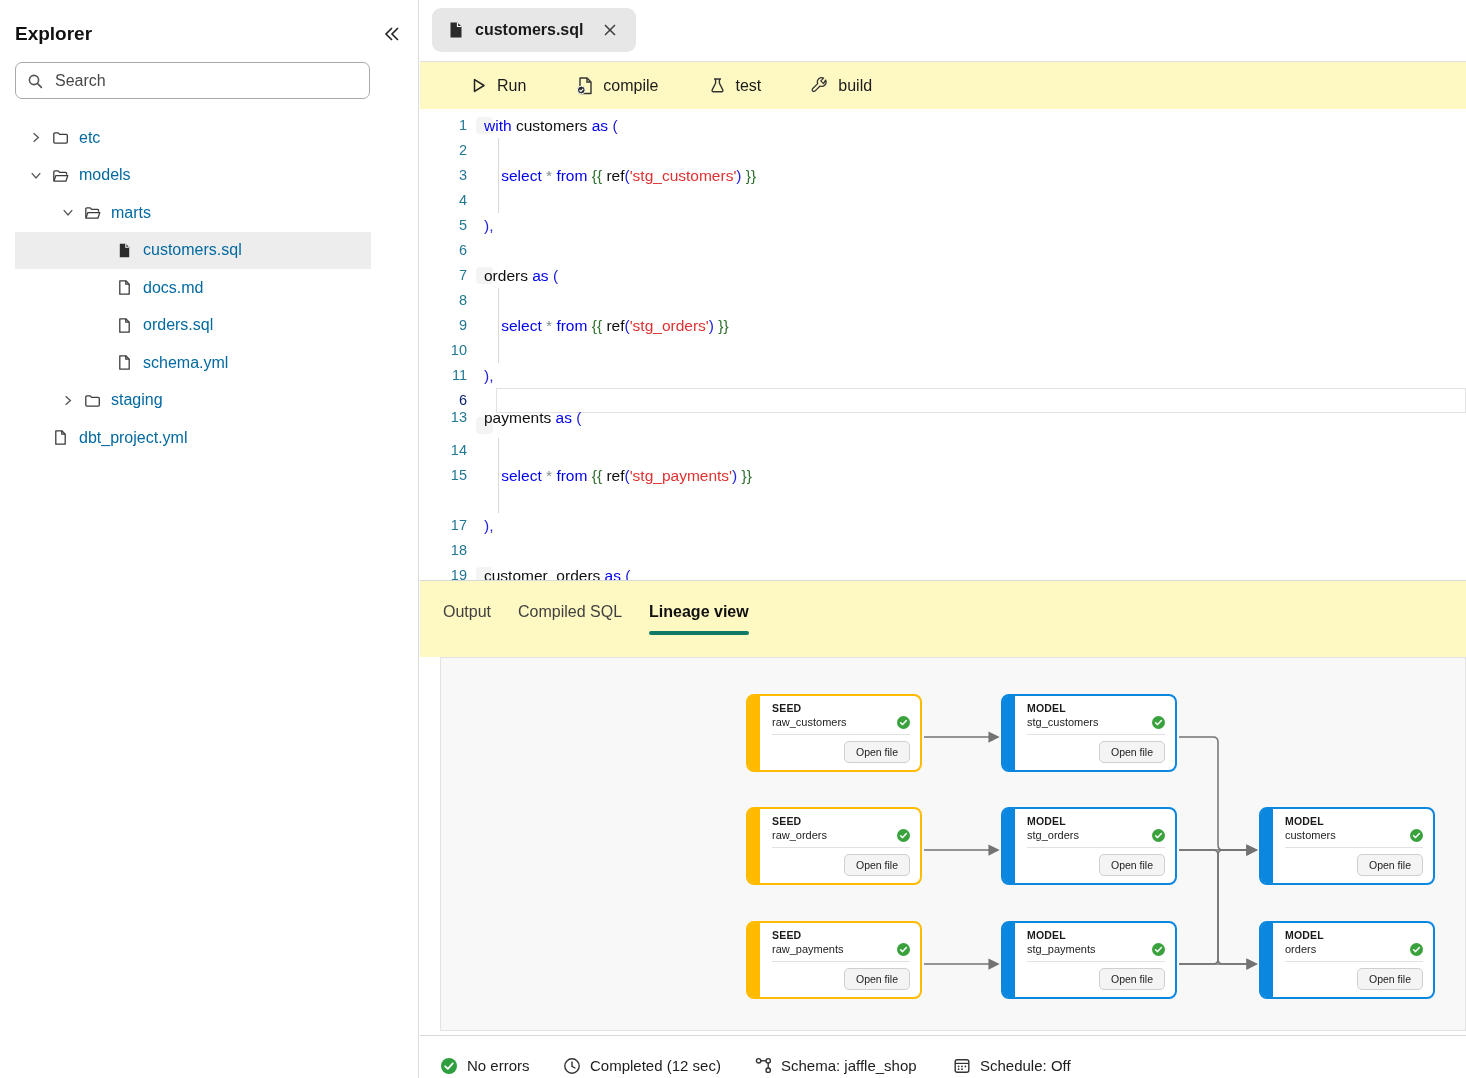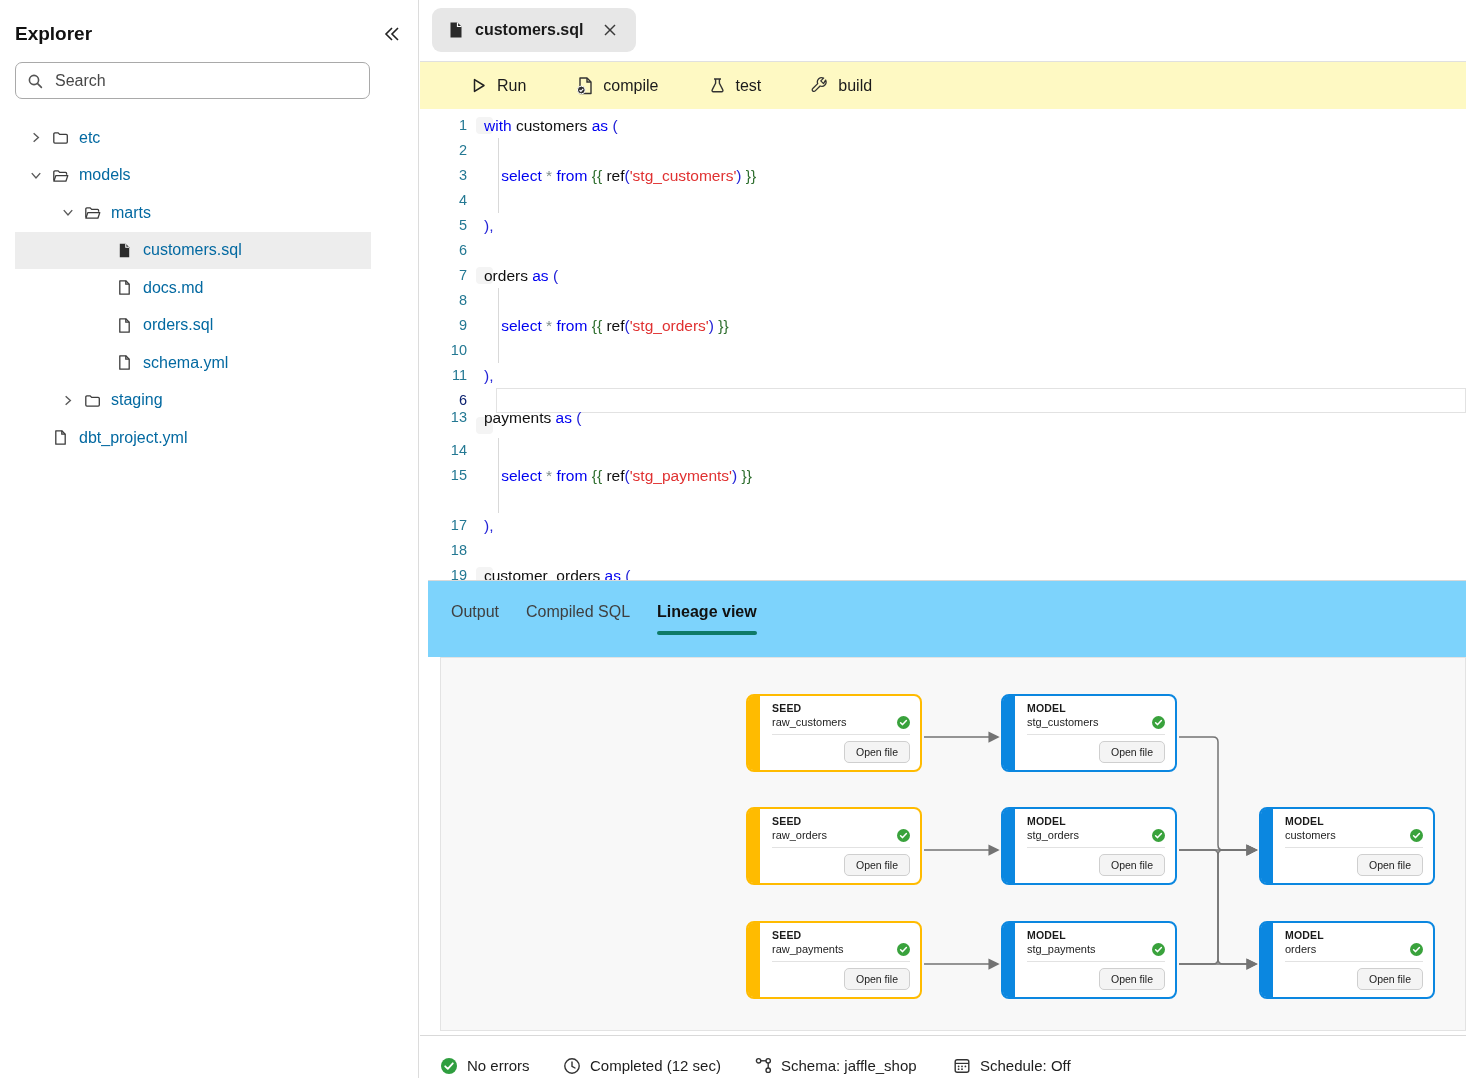--- a/index.html
+++ b/index.html
@@ -42,21 +42,21 @@
   .iguide{position:absolute;left:78px;width:1px;background:#d9d9d9;}
   .tk-kw{color:#0000f0;}
   .tk-id{color:#101010;}
   .tk-par{color:#2323d7;}
   .tk-str{color:#e03131;}
   .tk-br{color:#2f6f2f;}
   .tk-op{color:#7f8f88;}
   .tk-pl{color:#111;}
 
   
-  .ptabs{position:absolute;left:8px;top:580px;right:0;height:77px;border-top:1px solid #d9d9d9;background:#7dd3fc;display:flex;padding:22px 0 0 23px;gap:27px;box-sizing:border-box;}
+  .ptabs{position:absolute;left:0;top:580px;right:0;height:77px;border-top:1px solid #d9d9d9;background:#fef9c3;display:flex;padding:22px 0 0 23px;gap:27px;box-sizing:border-box;}
   .ptab{display:flex;flex-direction:column;align-items:center;font-size:16px;color:#3f3f3f;cursor:pointer;}
   .ptab.active{color:#111;font-weight:700;}
   .ptab .ul{height:4px;border-radius:2px;background:transparent;margin-top:10px;align-self:stretch;}
   .ptab.active .ul{background:#0e7a66;}
 
   .lineage{position:absolute;left:20px;top:657px;right:0;height:374px;background:#f8f8f8;border:1px solid #e3e3e3;box-sizing:border-box;overflow:hidden;}
   .edges{position:absolute;inset:0;}
   .lnode{position:absolute;width:176px;height:78px;background:#fff;border-radius:8px;box-sizing:border-box;cursor:pointer;}
   .lnode.seed{border:2.5px solid #ffbb00;}
   .lnode.model{border:2.5px solid #0b87e0;}

